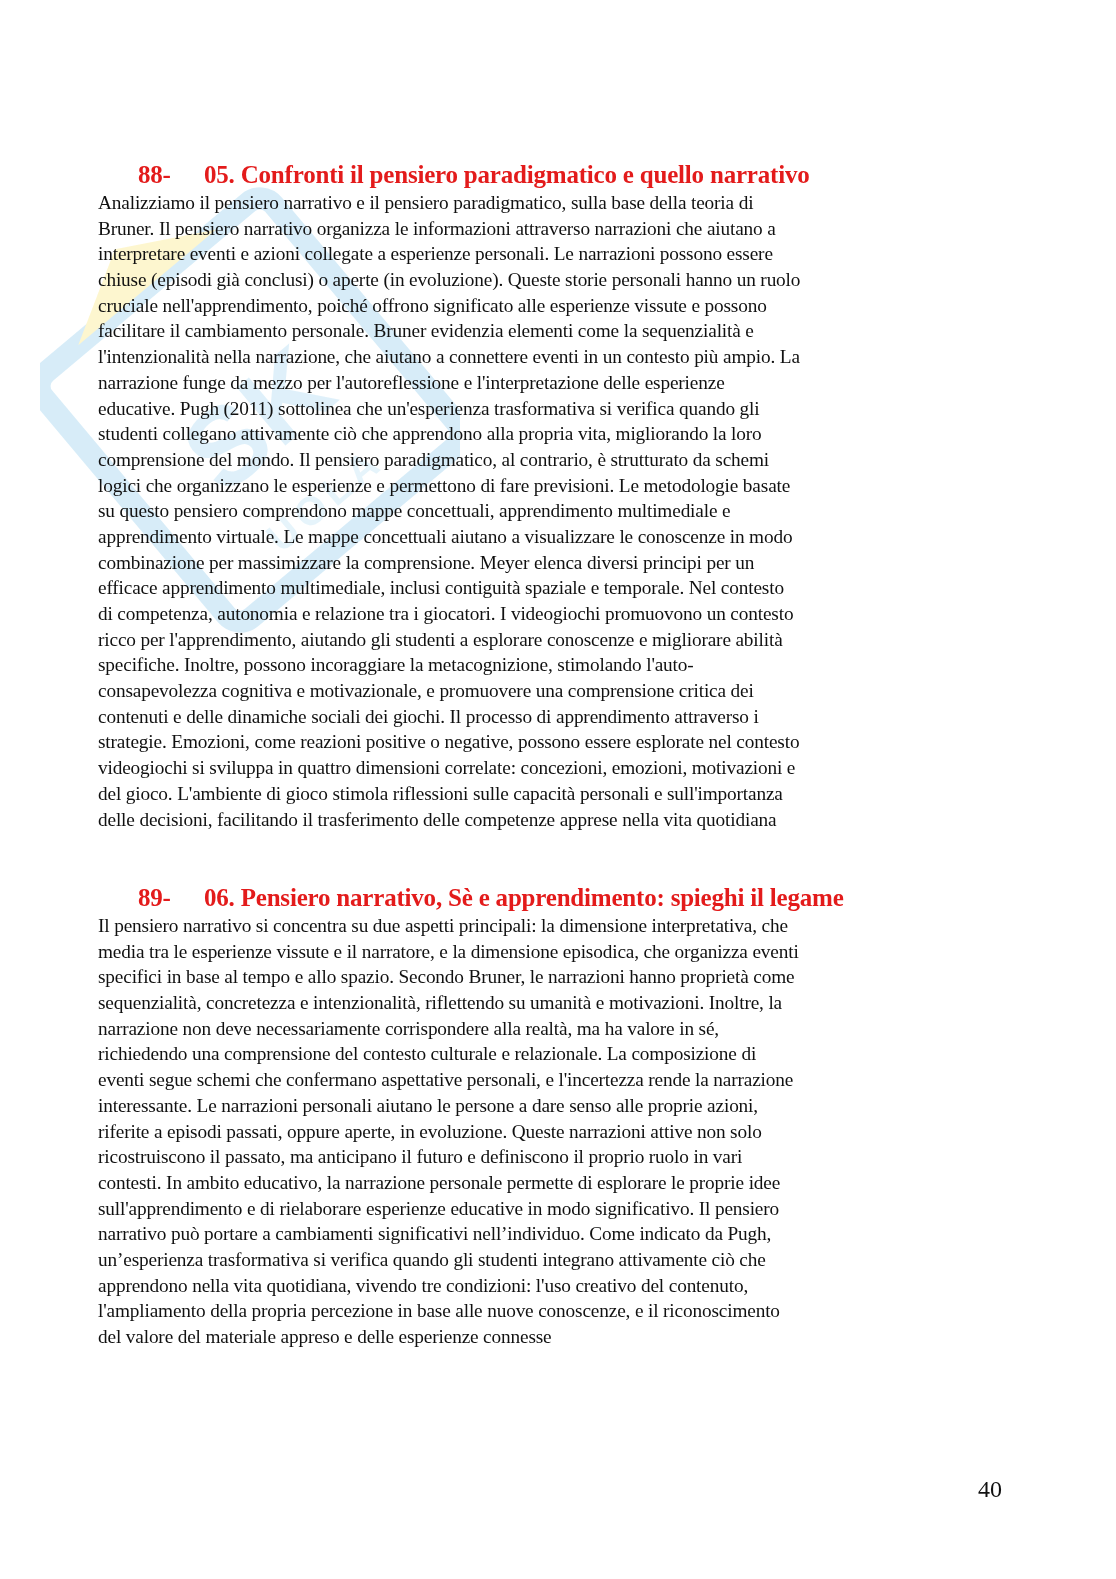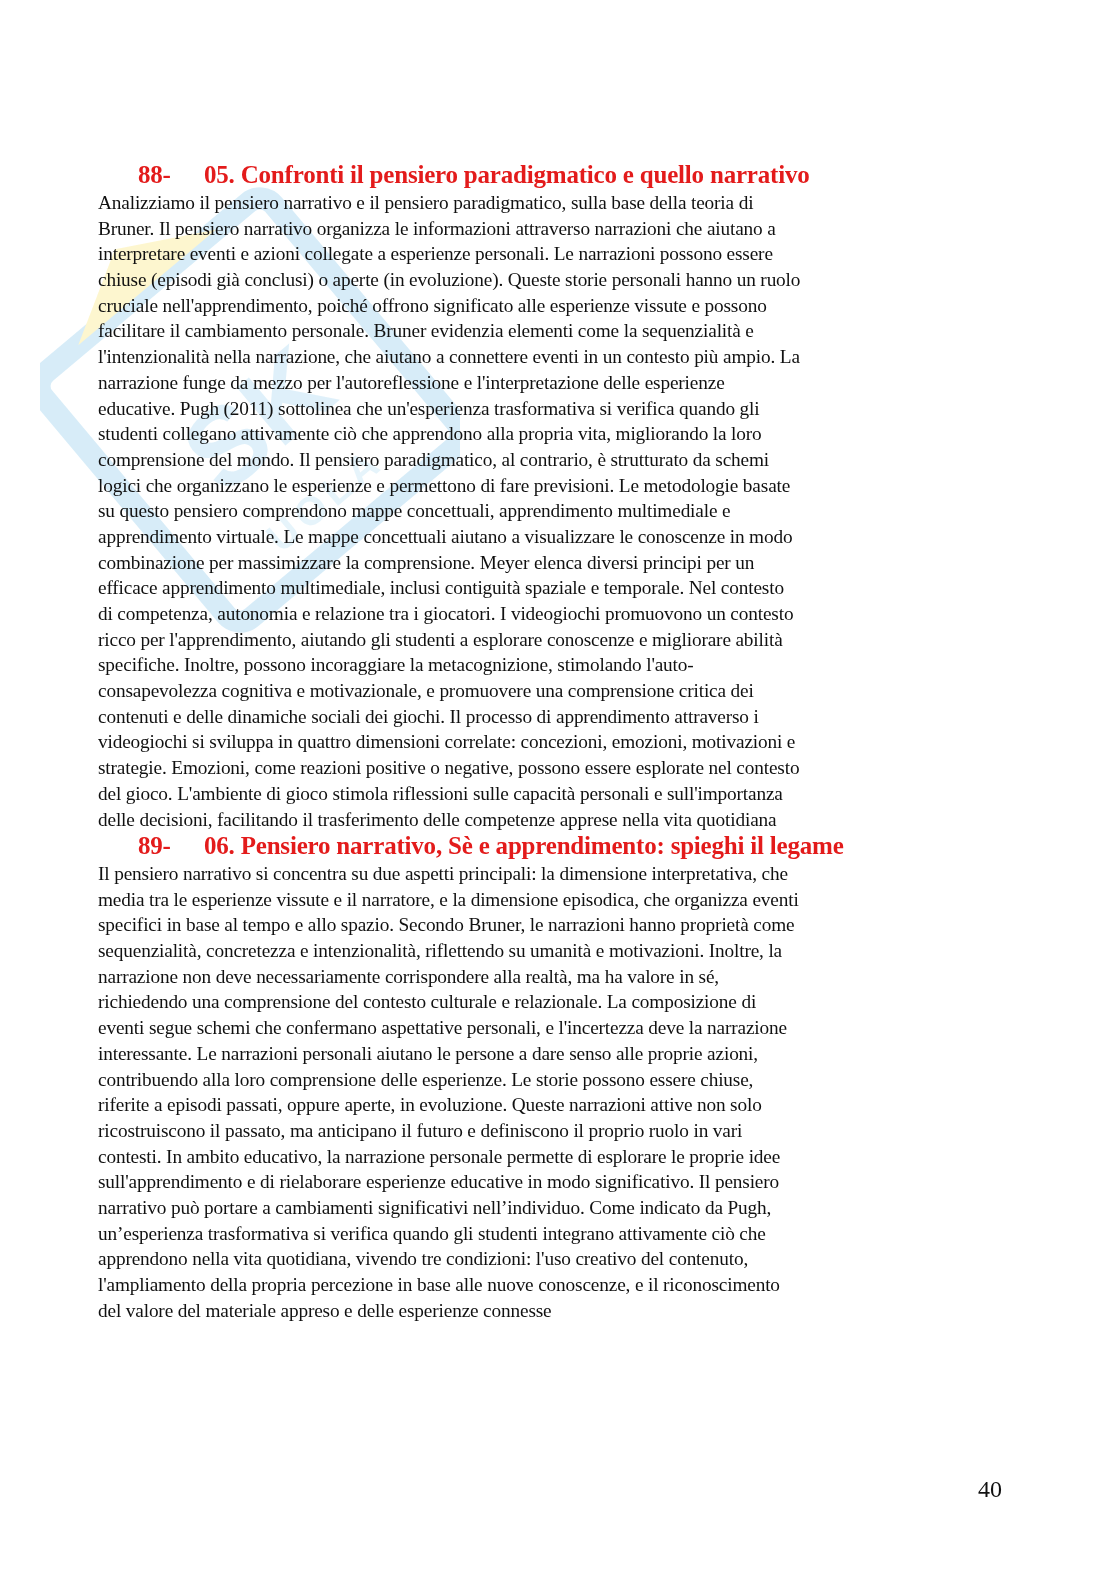--- a/index.html
+++ b/index.html
@@ -111,42 +111,41 @@
       <span class="line">logici che organizzano le esperienze e permettono di fare previsioni. Le metodologie basate</span>
       <span class="line">su questo pensiero comprendono mappe concettuali, apprendimento multimediale e</span>
       <span class="line">apprendimento virtuale. Le mappe concettuali aiutano a visualizzare le conoscenze in modo</span>
       <span class="line">combinazione per massimizzare la comprensione. Meyer elenca diversi principi per un</span>
       <span class="line">efficace apprendimento multimediale, inclusi contiguità spaziale e temporale. Nel contesto</span>
       <span class="line">di competenza, autonomia e relazione tra i giocatori. I videogiochi promuovono un contesto</span>
       <span class="line">ricco per l'apprendimento, aiutando gli studenti a esplorare conoscenze e migliorare abilità</span>
       <span class="line">specifiche. Inoltre, possono incoraggiare la metacognizione, stimolando l'auto-</span>
       <span class="line">consapevolezza cognitiva e motivazionale, e promuovere una comprensione critica dei</span>
       <span class="line">contenuti e delle dinamiche sociali dei giochi. Il processo di apprendimento attraverso i</span>
+      <span class="line">strategie. Emozioni, come reazioni positive o negative, possono essere esplorate nel contesto</span>
       <span class="line">videogiochi si sviluppa in quattro dimensioni correlate: concezioni, emozioni, motivazioni e</span>
-      <span class="line">strategie. Emozioni, come reazioni positive o negative, possono essere esplorate nel contesto</span>
       <span class="line">del gioco. L'ambiente di gioco stimola riflessioni sulle capacità personali e sull'importanza</span>
       <span class="line">delle decisioni, facilitando il trasferimento delle competenze apprese nella vita quotidiana</span>
     </div>
   </div>
 
-  <div class="section" style="top:831px;">
+  <div class="section" style="top:883px;">
     <div class="heading">
       <span class="num">89-</span>
       <span class="title">06. Pensiero narrativo, Sè e apprendimento: spieghi il legame</span>
     </div>
     <div class="body-lines">
       <span class="line">Il pensiero narrativo si concentra su due aspetti principali: la dimensione interpretativa, che</span>
       <span class="line">media tra le esperienze vissute e il narratore, e la dimensione episodica, che organizza eventi</span>
       <span class="line">specifici in base al tempo e allo spazio. Secondo Bruner, le narrazioni hanno proprietà come</span>
       <span class="line">sequenzialità, concretezza e intenzionalità, riflettendo su umanità e motivazioni. Inoltre, la</span>
       <span class="line">narrazione non deve necessariamente corrispondere alla realtà, ma ha valore in sé,</span>
       <span class="line">richiedendo una comprensione del contesto culturale e relazionale. La composizione di</span>
-      <span class="line">eventi segue schemi che confermano aspettative personali, e l'incertezza deve la narrazione</span>
+      <span class="line">eventi segue schemi che confermano aspettative personali, e l'incertezza rende la narrazione</span>
       <span class="line">interessante. Le narrazioni personali aiutano le persone a dare senso alle proprie azioni,</span>
-      <span class="line">contribuendo alla loro comprensione delle esperienze. Le storie possono essere chiuse,</span>
       <span class="line">riferite a episodi passati, oppure aperte, in evoluzione. Queste narrazioni attive non solo</span>
       <span class="line">ricostruiscono il passato, ma anticipano il futuro e definiscono il proprio ruolo in vari</span>
       <span class="line">contesti. In ambito educativo, la narrazione personale permette di esplorare le proprie idee</span>
       <span class="line">sull'apprendimento e di rielaborare esperienze educative in modo significativo. Il pensiero</span>
       <span class="line">narrativo può portare a cambiamenti significativi nell’individuo. Come indicato da Pugh,</span>
       <span class="line">un’esperienza trasformativa si verifica quando gli studenti integrano attivamente ciò che</span>
       <span class="line">apprendono nella vita quotidiana, vivendo tre condizioni: l'uso creativo del contenuto,</span>
       <span class="line">l'ampliamento della propria percezione in base alle nuove conoscenze, e il riconoscimento</span>
       <span class="line">del valore del materiale appreso e delle esperienze connesse</span>
     </div>

